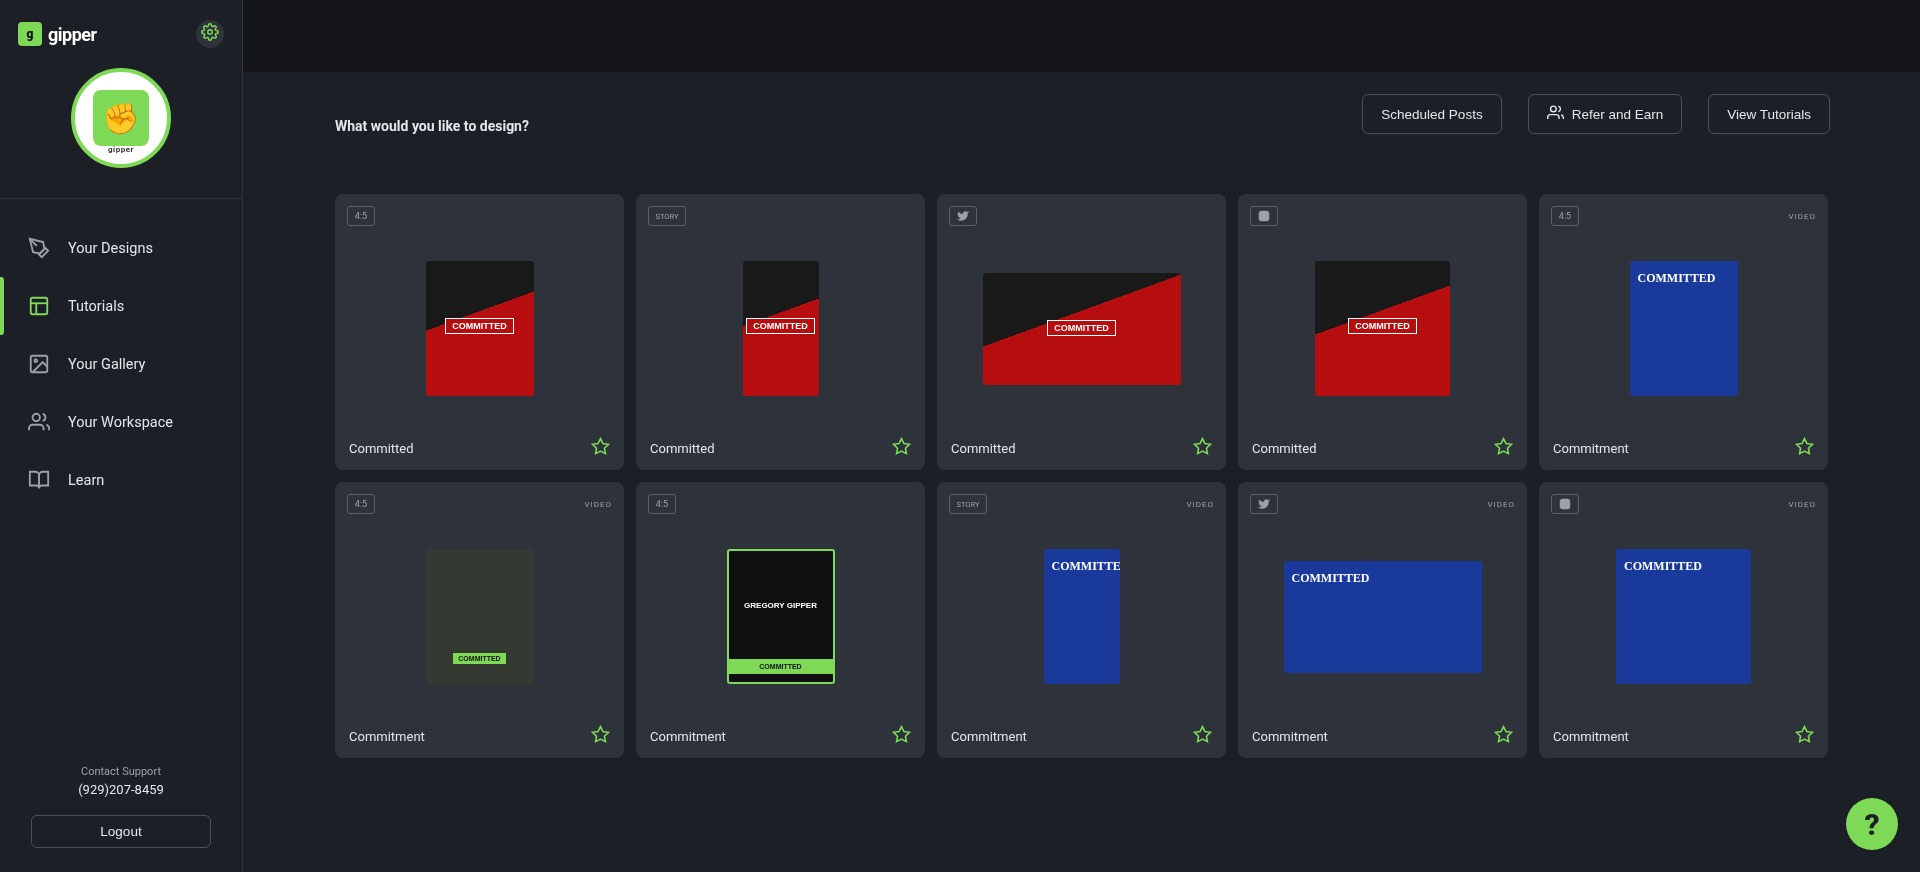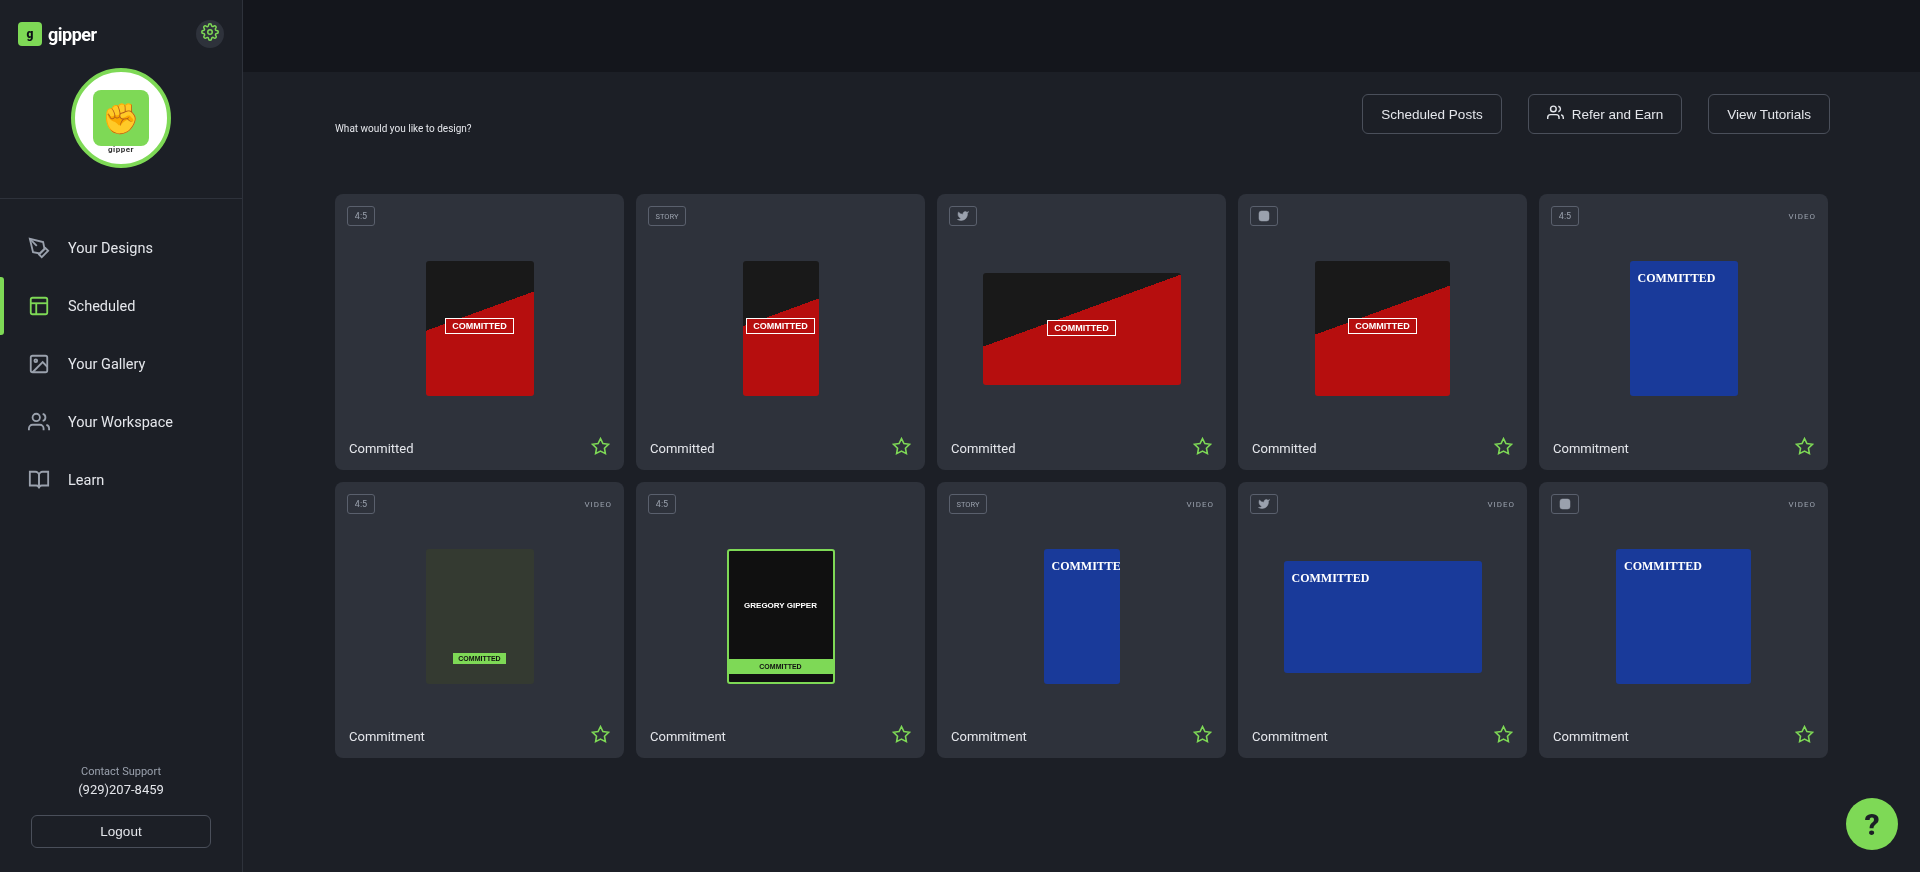--- a/index.html
+++ b/index.html
@@ -35,21 +35,21 @@
     .support-label { font-size: 11px; color: #9aa1ad; margin-bottom: 4px; }
     .support-phone { font-size: 13px; color: #e4e6eb; margin-bottom: 18px; }
     .logout-btn { display: block; width: 180px; margin: 0 auto; padding: 8px 0; border: 1px solid #4a4f5a; border-radius: 6px; background: transparent; color: #e4e6eb; cursor: pointer; font-size: 13.5px; }
     
     
     .main { flex: 1; display: flex; flex-direction: column; overflow: hidden; }
     .topbar-dark { height: 72px; background: #14161c; }
     
     .toolbar { display: flex; justify-content: space-between; align-items: flex-end; padding: 22px 90px 0 92px; }
     .search-col { display: flex; flex-direction: column; gap: 12px; }
-    .search-title { font-size: 10px; color: #e4e6eb; font-weight: 400; text-align: center; }
+    .search-title { font-size: 14px; color: #e4e6eb; font-weight: 700; text-align: center; }
     .search-wrap { position: relative; width: 290px; }
     .search-input { width: 100%; height: 30px; padding: 0 30px 0 32px; border: 1px solid #4a4f5a; border-radius: 4px; background: transparent; color: #e4e6eb; font-size: 13px; }
     .search-lead { position: absolute; left: 9px; top: 50%; transform: translateY(-50%); }
     .search-lead svg { width: 14px; height: 14px; stroke: #9aa1ad; fill: none; stroke-width: 2; }
     .search-clear { position: absolute; right: 8px; top: 50%; transform: translateY(-50%); cursor: pointer; }
     .search-clear svg { width: 14px; height: 14px; stroke: #9aa1ad; fill: none; stroke-width: 2; }
     
     .topbar-actions { display: flex; gap: 26px; }
     .btn-outline { padding: 9px 18px; border: 1px solid #4a4f5a; border-radius: 6px; background: transparent; color: #e4e6eb; cursor: pointer; font-size: 13.5px; display: flex; align-items: center; gap: 8px; }
     .btn-icon svg { width: 17px; height: 17px; stroke: #e4e6eb; fill: none; stroke-width: 2; }
@@ -129,21 +129,21 @@
           <span class="nav-label">Your Designs</span>
         </div>
         <div class="nav-item active">
           <span class="nav-icon">
             <svg viewBox="0 0 24 24">
               <rect x="3" y="3" width="18" height="18" rx="2"></rect>
               <line x1="3" y1="9" x2="21" y2="9"></line>
               <line x1="9" y1="21" x2="9" y2="9"></line>
             </svg>
           </span>
-          <span class="nav-label">Scheduled</span>
+          <span class="nav-label">Tutorials</span>
         </div>
         <div class="nav-item">
           <span class="nav-icon">
             <svg viewBox="0 0 24 24">
               <rect x="3" y="3" width="18" height="18" rx="2"></rect>
               <circle cx="8.5" cy="8.5" r="1.5"></circle>
               <polyline points="21 15 16 10 5 21"></polyline>
             </svg>
           </span>
           <span class="nav-label">Your Gallery</span>

